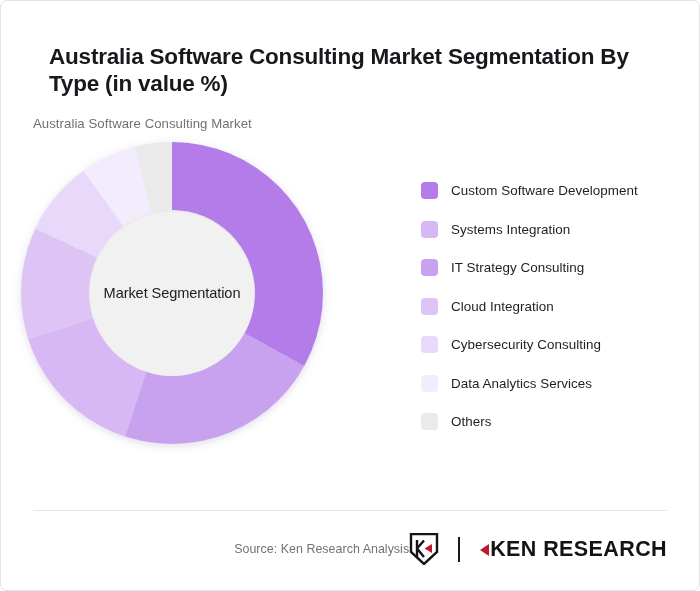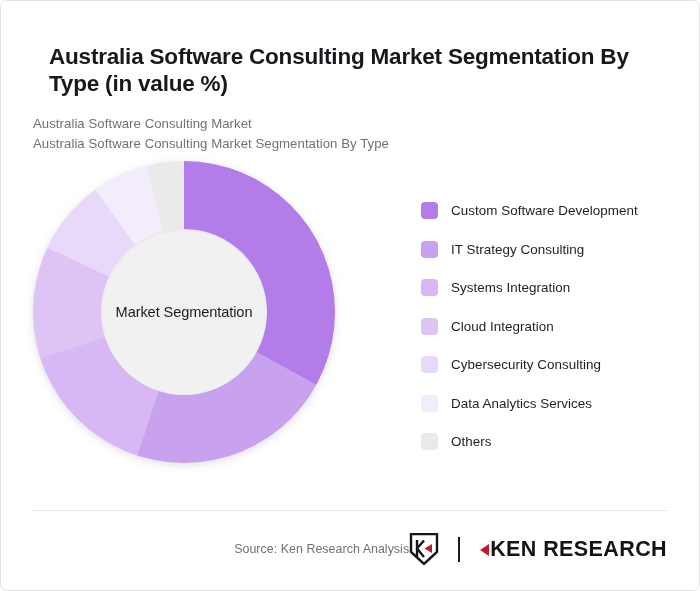--- a/index.html
+++ b/index.html
@@ -42,21 +42,21 @@
     color: #6f7278;
     letter-spacing: 0.05px;
   }
   .body-area {
     position: relative;
     height: 330px;
     margin-top: 8px;
   }
   .donut-wrap {
     position: absolute;
-    left: 32px;
+    left: 20px;
     top: 0px;
     width: 302px;
     height: 302px;
   }
   .donut {
     position: absolute;
     left: 0; top: 0;
     width: 302px;
     height: 302px;
     border-radius: 50%;
@@ -167,45 +167,44 @@
 </style>
 </head>
 <body>
 
 <div id="card">
 
   <div class="header">
     <h1 class="chart-title">Australia Software Consulting Market Segmentation By Type (in value %)</h1>
     <div class="subtitles">
       <div class="subtitle">Australia Software Consulting Market</div>
-      <div class="subtitle">Australia Software Consulting Market Segmentation By Type</div>
     </div>
   </div>
 
   <div class="body-area">
 
     <div class="donut-wrap">
       <div class="donut" id="donut-ring" style="background: conic-gradient(rgb(180, 124, 232) 0deg, rgb(180, 124, 232) 118.8deg, rgb(200, 161, 239) 118.8deg, rgb(200, 161, 239) 198deg, rgb(216, 184, 244) 198deg, rgb(216, 184, 244) 252deg, rgb(221, 196, 245) 252deg, rgb(221, 196, 245) 295.2deg, rgb(232, 217, 250) 295.2deg, rgb(232, 217, 250) 324deg, rgb(243, 236, 253) 324deg, rgb(243, 236, 253) 345.6deg, rgb(234, 234, 234) 345.6deg, rgb(234, 234, 234) 360deg);"></div>
       <div class="donut-hole">
         <span class="donut-center-label">Market Segmentation</span>
       </div>
     </div>
 
     <div class="legend" id="legend">
         <div class="legend-item">
           <span class="legend-swatch" style="background: rgb(180, 124, 232);"></span>
           <span class="legend-label">Custom Software Development</span>
         </div>
         <div class="legend-item">
+          <span class="legend-swatch" style="background: rgb(216, 184, 244);"></span>
+          <span class="legend-label">Systems Integration</span>
+        </div>
+        <div class="legend-item">
           <span class="legend-swatch" style="background: rgb(200, 161, 239);"></span>
           <span class="legend-label">IT Strategy Consulting</span>
-        </div>
-        <div class="legend-item">
-          <span class="legend-swatch" style="background: rgb(216, 184, 244);"></span>
-          <span class="legend-label">Systems Integration</span>
         </div>
         <div class="legend-item">
           <span class="legend-swatch" style="background: rgb(221, 196, 245);"></span>
           <span class="legend-label">Cloud Integration</span>
         </div>
         <div class="legend-item">
           <span class="legend-swatch" style="background: rgb(232, 217, 250);"></span>
           <span class="legend-label">Cybersecurity Consulting</span>
         </div>
         <div class="legend-item">

